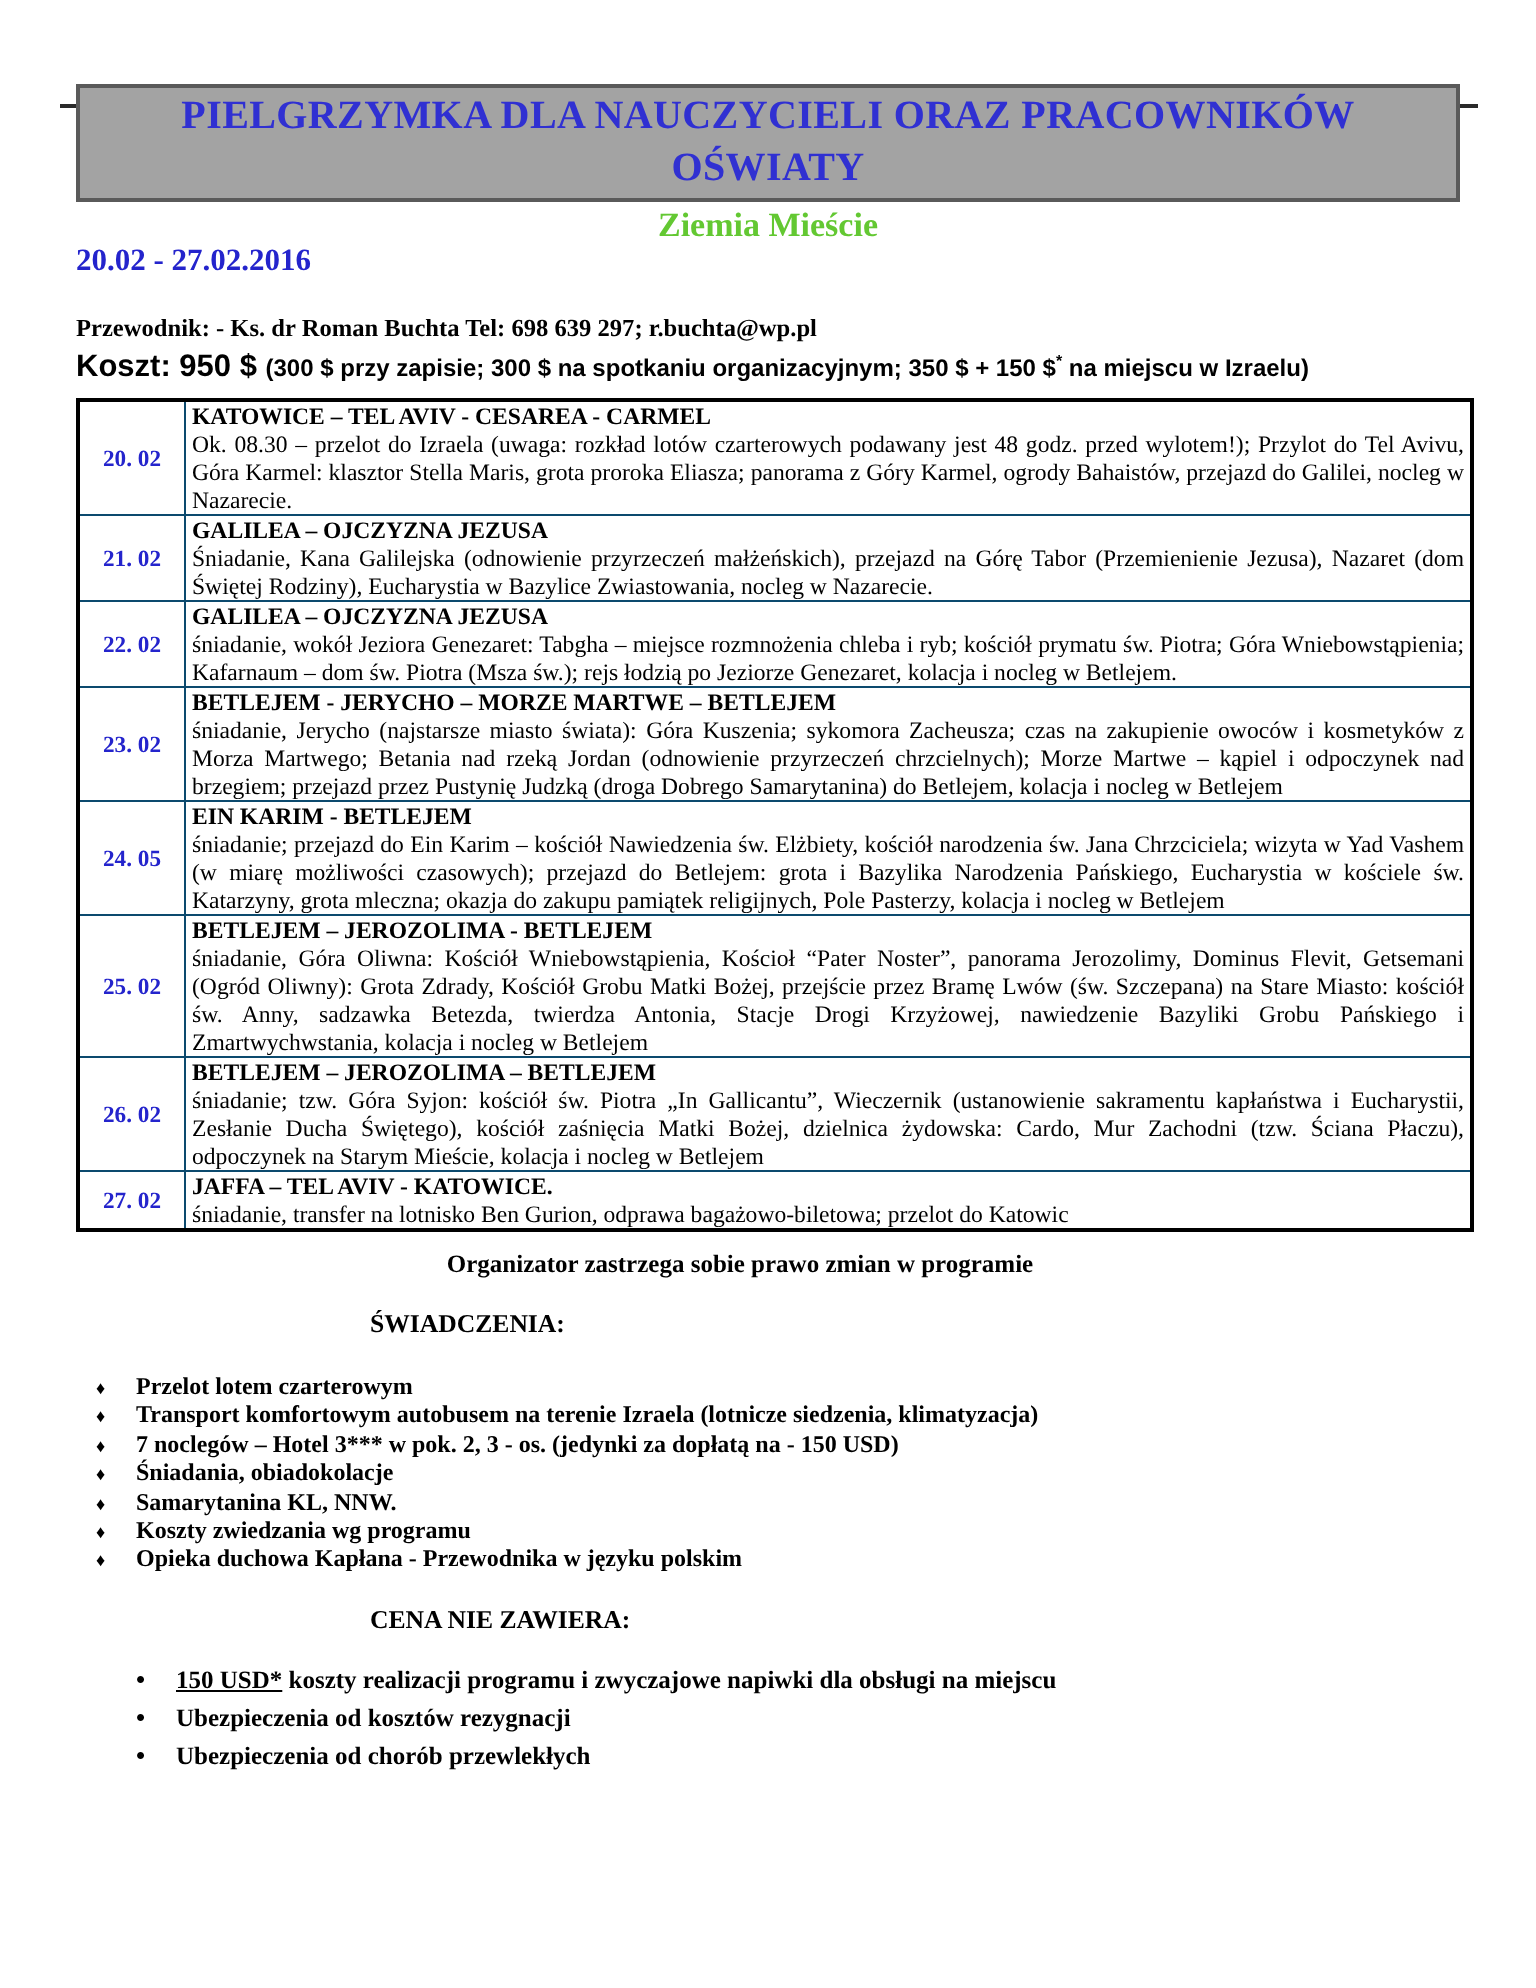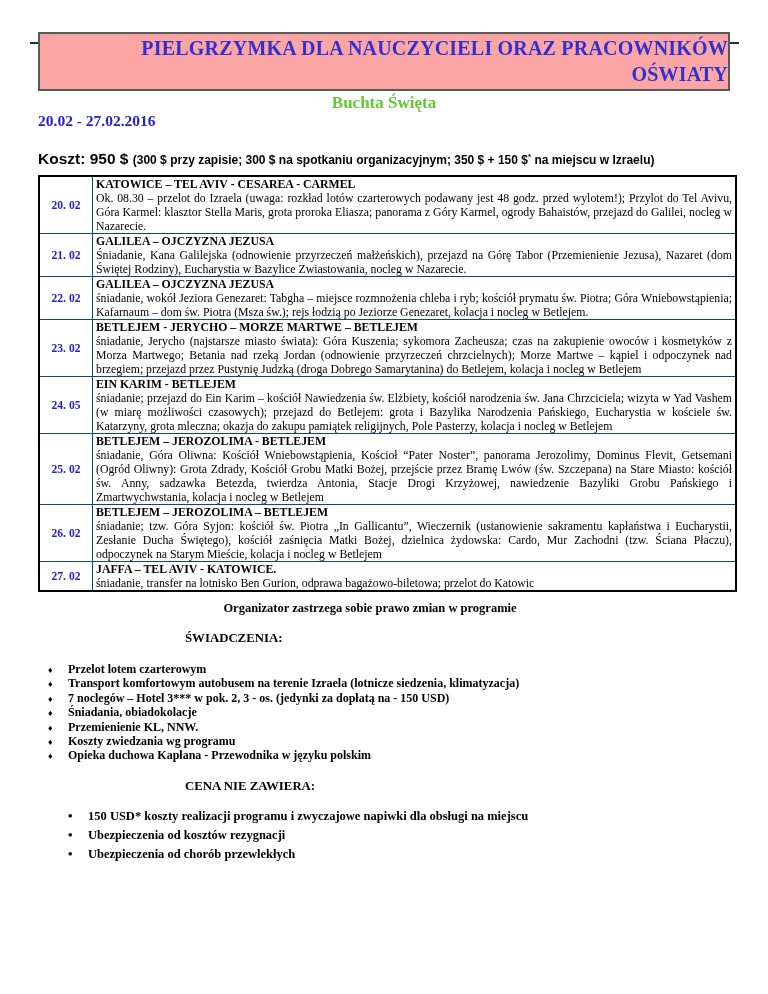--- a/index.html
+++ b/index.html
@@ -6,41 +6,41 @@
   body{
     width:768px;height:994px;background:#ffffff;overflow:hidden;position:relative;
     font-family:"Liberation Serif", serif;color:#000;
   }
   .page{position:relative;width:768px;height:994px;}
   .content{position:relative;padding:0 30px 0 38px;}
 
   .top-rule{position:absolute;left:30px;top:10px;width:709px;height:2px;background:#2a2a2a;}
 
   .title-box{
-    margin-top:32px;width:688px;
-    background:#fca5a5;border:2px solid #5a5a5a;
-    text-align:right;padding:1px 0 2px 0;
+    margin-top:42px;width:688px;
+    background:#a3a3a3;border:2px solid #5a5a5a;
+    text-align:center;padding:1px 0 2px 0;
   }
   .title-line{
     color:#3030d2;font-weight:bold;font-size:20px;line-height:26px;letter-spacing:.2px;
   }
   .subtitle{
     text-align:center;width:692px;margin-top:2px;
     color:#63c832;font-weight:bold;font-size:17px;line-height:19px;
   }
   .date-range{
     text-align:left;width:692px;margin-top:0px;
     color:#2424cc;font-weight:bold;font-size:15.5px;line-height:18px;
   }
 
   .contacts{margin-top:17px;}
   .contact-line{font-weight:bold;font-size:12.3px;line-height:15px;}
   .cost-line{
     font-family:"Liberation Sans", sans-serif;font-weight:bold;
-    font-size:12px;line-height:18px;margin-top:18px;
+    font-size:12px;line-height:18px;margin-top:0;
   }
   .cost-label{font-size:15.5px;}
   .cost-details sup{font-size:8px;}
 
   table.itinerary{
     border-collapse:collapse;width:699px;margin-top:6px;
     border:2px solid #000;
   }
   table.itinerary td{border:1px solid #0c4a6e;}
   td.date-cell{
@@ -63,38 +63,39 @@
     display:flex;align-items:baseline;
     font-weight:bold;font-size:12px;line-height:13.4px;margin-left:10px;
   }
   .inc-bullet{width:20px;font-size:9px;flex:none;}
   .excluded-list{margin-top:15px;}
   .exc-item{
     display:flex;align-items:baseline;
     font-weight:bold;font-size:12.5px;line-height:14px;margin:0 0 5px 30px;
   }
   .exc-bullet{width:20px;font-size:13px;flex:none;}
-  .underlined{}
+  .underlined{text-decoration:underline;}
 </style>
 </head>
 <body>
 
 <div class="page">
   <div class="top-rule"></div>
 
   <div class="content">
 
     <div class="title-box">
       <div class="title-line">PIELGRZYMKA DLA NAUCZYCIELI ORAZ PRACOWNIKÓW OŚWIATY</div>
     </div>
 
-    <div class="subtitle">Buchta Święta</div>
+    <div class="subtitle">Ziemia Mieście</div>
     <div class="date-range">20.02 - 27.02.2016</div>
 
     <div class="contacts">
+      <div class="contact-line">Przewodnik: - Ks. dr Roman Buchta Tel: 698 639 297; r.buchta@wp.pl</div>
       <div class="cost-line"><span class="cost-label">Koszt: 950 $ </span><span class="cost-details"><span>(300 $ przy zapisie; 300 $ na spotkaniu organizacyjnym; 350 $ + 150 $</span><sup>*</sup><span> na miejscu w Izraelu)</span></span></div>
     </div>
 
     <table class="itinerary">
       <tbody>
           <tr>
             <td class="date-cell">20. 02</td>
             <td class="desc-cell">
               <div class="row-title">KATOWICE – TEL AVIV - CESAREA - CARMEL</div>
               <div class="row-desc">Ok. 08.30 – przelot do Izraela (uwaga: rozkład lotów czarterowych podawany jest 48 godz. przed wylotem!); Przylot do Tel Avivu, Góra Karmel: klasztor Stella Maris, grota proroka Eliasza; panorama z Góry Karmel, ogrody Bahaistów, przejazd do Galilei, nocleg w Nazarecie.</div>
@@ -167,21 +168,21 @@
         <div class="inc-item">
           <span class="inc-bullet">♦</span>
           <span>7 noclegów – Hotel 3*** w pok. 2, 3 - os. (jedynki za dopłatą na - 150 USD)</span>
         </div>
         <div class="inc-item">
           <span class="inc-bullet">♦</span>
           <span>Śniadania, obiadokolacje</span>
         </div>
         <div class="inc-item">
           <span class="inc-bullet">♦</span>
-          <span>Przemienienie KL, NNW.</span>
+          <span>Samarytanina KL, NNW.</span>
         </div>
         <div class="inc-item">
           <span class="inc-bullet">♦</span>
           <span>Koszty zwiedzania wg programu</span>
         </div>
         <div class="inc-item">
           <span class="inc-bullet">♦</span>
           <span>Opieka duchowa Kapłana - Przewodnika w języku polskim</span>
         </div>
       </div>

